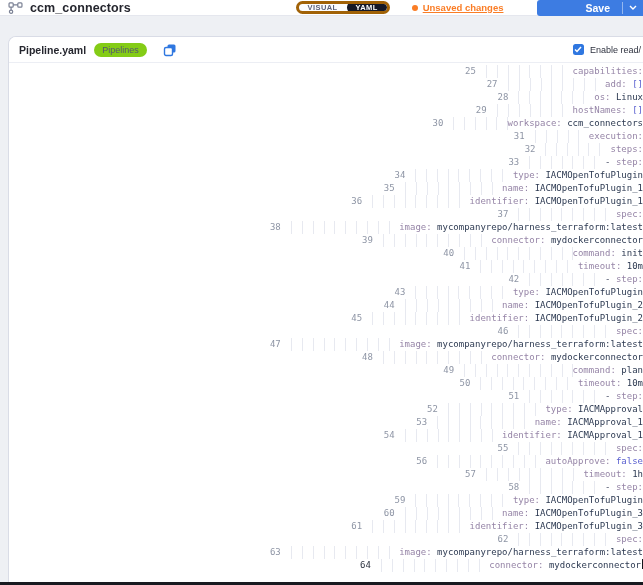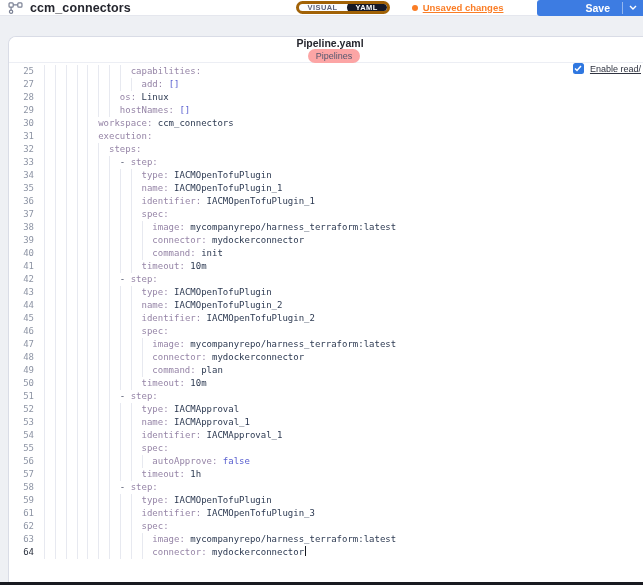--- a/index.html
+++ b/index.html
@@ -33,33 +33,33 @@
 
   
   .band { position:absolute; top:17px; left:0; width:643px; height:19px; background:#eef0f4; }
 
   
   .card { position:absolute; top:36px; left:8px; width:635px; height:549px;
           background:#ffffff; border:1px solid #d9dce6; border-right:none; border-bottom:none;
           border-radius:8px 0 0 0; overflow:hidden; }
 
   .tabrow { height:26px; display:flex; align-items:center; padding:0 2px 0 10px;
-            border-bottom:1px solid #eceef4; background:#fff;flex-direction:column; }
+            border-bottom:1px solid #eceef4; background:#fff; }
   .file-name { font-size:10.5px; font-weight:bold; color:#25262e; }
-  .badge { margin-left:8px; background:#fca5a5; color:#53576f; font-size:9px;
+  .badge { margin-left:8px; background:#84cc16; color:#53576f; font-size:9px;
            padding:2px 8px; border-radius:8px; }
   .copy-btn { margin-left:16px; width:14px; height:14px; cursor:pointer; }
   .enable-group { margin-left:auto; display:flex; align-items:center; }
   .checkbox { width:11px; height:11px; background:#2f77e0; border-radius:2.5px;
               display:flex; align-items:center; justify-content:center; cursor:pointer; }
-  .enable-label { font-size:9px; color:#2f3340; margin-left:6px; white-space:nowrap;text-decoration:underline; }
+  .enable-label { font-size:9px; color:#2f3340; margin-left:6px; white-space:nowrap; }
 
   
   .editor { padding-top:2px; font-family:"DejaVu Sans Mono", monospace; font-size:9px; }
-  .code-line { height:13px; line-height:13px; white-space:pre; display:flex; }
+  .code-line { height:13px; line-height:13px; white-space:pre; display:flex;justify-content:flex-end; }
   .ln { width:25px; flex:0 0 25px; text-align:right; color:#8e95a5;
         font-size:9px; margin-right:10px; user-select:none; }
   .ln.active { color:#2d3340; }
   .ind { display:inline-block; height:13px; flex:0 0 auto;
          background:repeating-linear-gradient(to right,#e7e9f0 0,#e7e9f0 1px,transparent 1px,transparent 2ch); }
   .tok { height:13px; }
   .key { color:#9685a7; }
   .dash { color:#4a5068; }
   .val { color:#2d3a52; }
   .val.special { color:#5a60d0; }
@@ -152,20 +152,21 @@
         <div class="code-line"><span class="ln">50</span><span class="ind" style="width: 18ch;"></span><span class="tok"><span class="key">timeout:</span> <span class="val">10m</span></span></div>
         <div class="code-line"><span class="ln">51</span><span class="ind" style="width: 14ch;"></span><span class="tok"><span class="dash">- </span><span class="key">step:</span></span></div>
         <div class="code-line"><span class="ln">52</span><span class="ind" style="width: 18ch;"></span><span class="tok"><span class="key">type:</span> <span class="val">IACMApproval</span></span></div>
         <div class="code-line"><span class="ln">53</span><span class="ind" style="width: 18ch;"></span><span class="tok"><span class="key">name:</span> <span class="val">IACMApproval_1</span></span></div>
         <div class="code-line"><span class="ln">54</span><span class="ind" style="width: 18ch;"></span><span class="tok"><span class="key">identifier:</span> <span class="val">IACMApproval_1</span></span></div>
         <div class="code-line"><span class="ln">55</span><span class="ind" style="width: 18ch;"></span><span class="tok"><span class="key">spec:</span></span></div>
         <div class="code-line"><span class="ln">56</span><span class="ind" style="width: 20ch;"></span><span class="tok"><span class="key">autoApprove:</span> <span class="val special">false</span></span></div>
         <div class="code-line"><span class="ln">57</span><span class="ind" style="width: 18ch;"></span><span class="tok"><span class="key">timeout:</span> <span class="val">1h</span></span></div>
         <div class="code-line"><span class="ln">58</span><span class="ind" style="width: 14ch;"></span><span class="tok"><span class="dash">- </span><span class="key">step:</span></span></div>
         <div class="code-line"><span class="ln">59</span><span class="ind" style="width: 18ch;"></span><span class="tok"><span class="key">type:</span> <span class="val">IACMOpenTofuPlugin</span></span></div>
+        <div class="code-line"><span class="ln">60</span><span class="ind" style="width: 18ch;"></span><span class="tok"><span class="key">name:</span> <span class="val">IACMOpenTofuPlugin_3</span></span></div>
         <div class="code-line"><span class="ln">61</span><span class="ind" style="width: 18ch;"></span><span class="tok"><span class="key">identifier:</span> <span class="val">IACMOpenTofuPlugin_3</span></span></div>
         <div class="code-line"><span class="ln">62</span><span class="ind" style="width: 18ch;"></span><span class="tok"><span class="key">spec:</span></span></div>
         <div class="code-line"><span class="ln">63</span><span class="ind" style="width: 20ch;"></span><span class="tok"><span class="key">image:</span> <span class="val">mycompanyrepo/harness_terraform:latest</span></span></div>
         <div class="code-line"><span class="ln active">64</span><span class="ind" style="width: 20ch;"></span><span class="tok"><span class="key">connector:</span> <span class="val">mydockerconnector</span><span class="caret"></span></span></div>
       </div>
   </div>
 
   <div class="bottom-edge"></div>
 </div>
 

